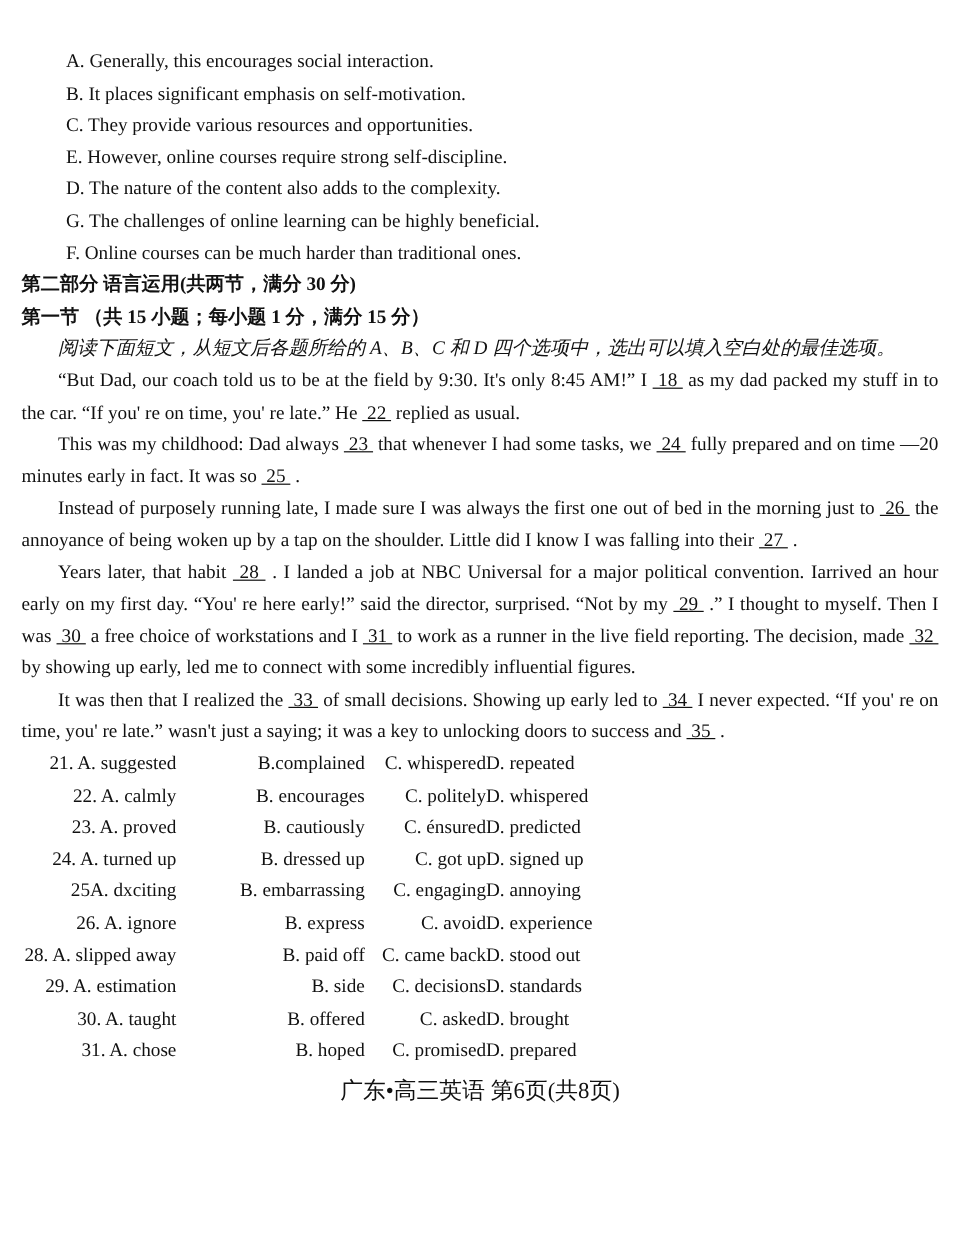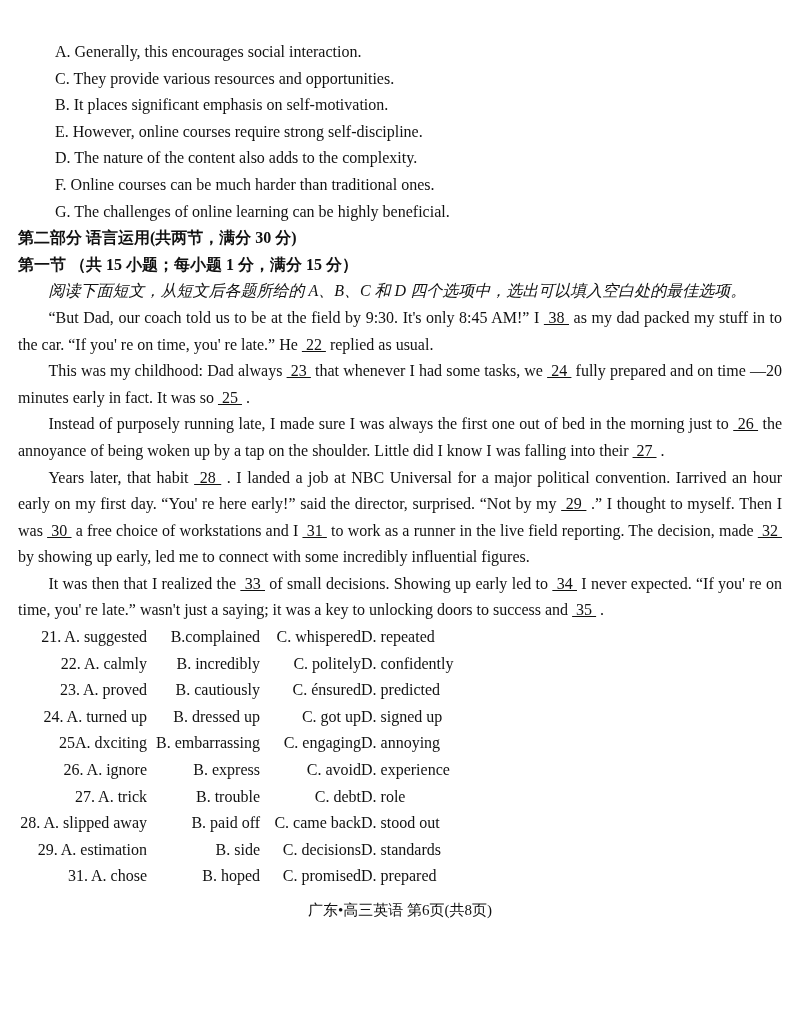--- a/index.html
+++ b/index.html
@@ -44,65 +44,65 @@
     white-space: pre;
   }
   .q-row {
     white-space: nowrap;
   }
   .q-col {
     display: inline-block;
     text-align: right;
   }
   .q-col.q0 { min-width: 129px; }
-  .q-col.q1 { min-width: 113px; }
+  .q-col.q1 { min-width: 113px; margin-left: 44px; }
   .q-col.q2 { min-width: 101px; }
   .footer {
     margin-top: 7px;
     text-align: center;
-    font-size: 15px;
+    font-size: 19px;
   }
 </style>
 </head>
 <body>
 
 <div class="page">
 
   <div class="options-list">
       <div class="opt-line">A. Generally, this encourages social interaction.</div>
+      <div class="opt-line">B. It places significant emphasis on self-motivation.</div>
       <div class="opt-line">C. They provide various resources and opportunities.</div>
-      <div class="opt-line">B. It places significant emphasis on self-motivation.</div>
       <div class="opt-line">E. However, online courses require strong self-discipline.</div>
       <div class="opt-line">D. The nature of the content also adds to the complexity.</div>
+      <div class="opt-line">G. The challenges of online learning can be highly beneficial.</div>
       <div class="opt-line">F. Online courses can be much harder than traditional ones.</div>
-      <div class="opt-line">G. The challenges of online learning can be highly beneficial.</div>
     </div>
 
   <div class="heading">第二部分  语言运用(共两节，满分 30 分)</div>
 
   <div class="heading">第一节 （共 15 小题；每小题 1 分，满分 15 分）</div>
 
   <div class="instructions">阅读下面短文，从短文后各题所给的 A、B、C 和 D 四个选项中，选出可以填入空白处的最佳选项。</div>
 
   <div class="passage">
-      <p>“But Dad, our coach told us to be at the field by 9:30. It's only 8:45 AM!” I <span class="blank"> 38 </span> as my dad packed my stuff in to the car. “If you' re on time, you' re late.” He <span class="blank"> 22 </span> replied as usual. </p>
+      <p>“But Dad, our coach told us to be at the field by 9:30. It's only 8:45 AM!” I <span class="blank"> 18 </span> as my dad packed my stuff in to the car. “If you' re on time, you' re late.” He <span class="blank"> 22 </span> replied as usual. </p>
       <p>This was my childhood: Dad always <span class="blank"> 23 </span> that whenever I had some tasks, we <span class="blank"> 24 </span> fully prepared and on time —20 minutes early in fact. It was so <span class="blank"> 25 </span> . </p>
       <p>Instead of purposely running late, I made sure I was always the first one out of bed in the morning just to <span class="blank"> 26 </span> the annoyance of being woken up by a tap on the shoulder. Little did I know I was falling into their <span class="blank"> 27 </span> . </p>
       <p>Years later, that habit <span class="blank"> 28 </span> . I landed a job at NBC Universal for a major political convention. Iarrived an hour early on my first day. “You' re here early!” said the director, surprised. “Not by my <span class="blank"> 29 </span> .” I thought to myself. Then I was <span class="blank"> 30 </span> a free choice of workstations and I <span class="blank"> 31 </span> to work as a runner in the live field reporting. The decision, made <span class="blank"> 32 </span> by showing up early, led me to connect with some incredibly influential figures. </p>
       <p>It was then that I realized the <span class="blank"> 33 </span> of small decisions. Showing up early led to <span class="blank"> 34 </span> I never expected. “If you' re on time, you' re late.” wasn't just a saying; it was a key to unlocking doors to success and <span class="blank"> 35 </span> . </p>
     </div>
 
   <div class="question-list">
       <div class="q-row"><span class="q-col q0">21. A. suggested</span><span class="q-col q1">B.complained</span><span class="q-col q2">C. whispered</span><span class="q-col q3">D. repeated</span></div>
-      <div class="q-row"><span class="q-col q0">22. A. calmly</span><span class="q-col q1">B. incredibly</span><span class="q-col q2">C. politely</span><span class="q-col q3">D. confidently</span></div>
+      <div class="q-row"><span class="q-col q0">22. A. calmly</span><span class="q-col q1">B. encourages</span><span class="q-col q2">C. politely</span><span class="q-col q3">D. whispered</span></div>
       <div class="q-row"><span class="q-col q0">23. A. proved</span><span class="q-col q1">B. cautiously</span><span class="q-col q2">C. énsured</span><span class="q-col q3">D. predicted</span></div>
       <div class="q-row"><span class="q-col q0">24. A. turned up</span><span class="q-col q1">B. dressed up</span><span class="q-col q2">C. got up</span><span class="q-col q3">D. signed up</span></div>
       <div class="q-row"><span class="q-col q0">25A. dxciting</span><span class="q-col q1">B. embarrassing</span><span class="q-col q2">C. engaging</span><span class="q-col q3">D. annoying</span></div>
       <div class="q-row"><span class="q-col q0">26. A. ignore</span><span class="q-col q1">B. express</span><span class="q-col q2">C. avoid</span><span class="q-col q3">D. experience</span></div>
-      <div class="q-row"><span class="q-col q0">27. A. trick</span><span class="q-col q1">B. trouble</span><span class="q-col q2">C. debt</span><span class="q-col q3">D. role</span></div>
       <div class="q-row"><span class="q-col q0">28. A. slipped away</span><span class="q-col q1">B. paid off</span><span class="q-col q2">C. came back</span><span class="q-col q3">D. stood out</span></div>
       <div class="q-row"><span class="q-col q0">29. A. estimation</span><span class="q-col q1">B. side</span><span class="q-col q2">C. decisions</span><span class="q-col q3">D. standards</span></div>
+      <div class="q-row"><span class="q-col q0">30. A. taught</span><span class="q-col q1">B. offered</span><span class="q-col q2">C. asked</span><span class="q-col q3">D. brought</span></div>
       <div class="q-row"><span class="q-col q0">31. A. chose</span><span class="q-col q1">B. hoped</span><span class="q-col q2">C. promised</span><span class="q-col q3">D. prepared</span></div>
     </div>
 
   <div class="footer">广东•高三英语  第6页(共8页)</div>
 
 </div>
 
 </body></html>

